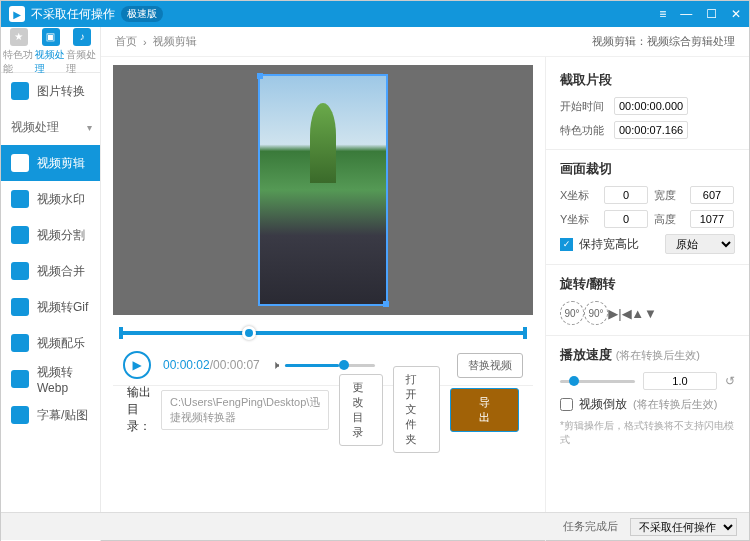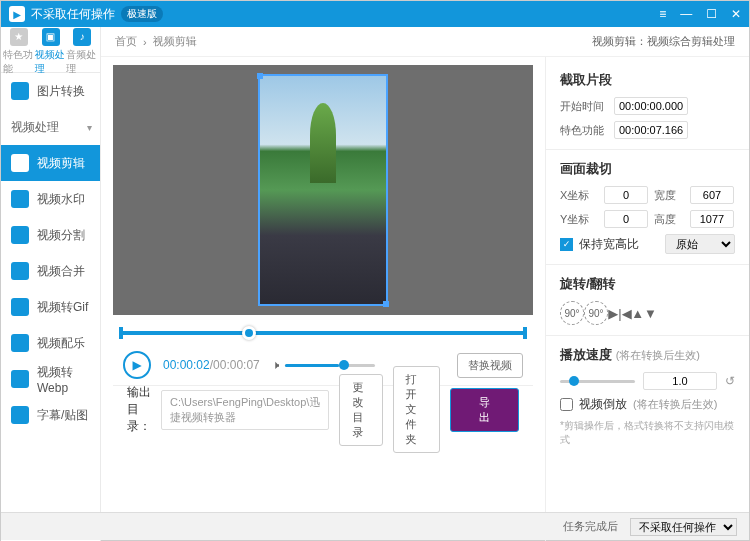--- a/index.html
+++ b/index.html
@@ -60,21 +60,21 @@
   .time .dur{color:#999}
   .vol { display:flex; align-items:center; gap:6px; color:#666; }
   .vol .track{width:90px;height:3px;background:#ccc;position:relative;border-radius:2px}
   .vol .fill{height:100%;width:60%;background:#1296db;border-radius:2px}
   .vol .dot{position:absolute;left:60%;top:-4px;width:10px;height:10px;background:#1296db;border-radius:50%}
   .ghost-btn{margin-left:auto;border:1px solid #bbb;color:#666;padding:4px 10px;border-radius:3px;cursor:pointer;font-size:11px}
   
   .outbar { height: 48px; border-top:1px solid #eee; display:flex; align-items:center; padding:0 14px; gap:10px; font-size:12px; }
   .outbar .path{flex:1;border:1px solid #ddd;padding:4px 8px;color:#999;font-size:11px;border-radius:2px}
   .btn{border:1px solid #ccc;padding:5px 12px;border-radius:3px;cursor:pointer;font-size:11px;color:#555;background:#fff}
-  .btn.primary{background:#701a75;color:#fff;border-color:#1296db;padding:6px 28px}
+  .btn.primary{background:#a16207;color:#fff;border-color:#1296db;padding:6px 28px}
   
   .panel { width: 204px; border-left:1px solid #eee; padding:10px 14px; font-size:12px; color:#333; overflow:hidden; }
   .panel h4{font-size:13px;font-weight:600;margin:4px 0 8px}
   .sep{height:1px;background:#eee;margin:10px -14px}
   .row{display:flex;align-items:center;gap:6px;margin:6px 0}
   .row .lbl{width:48px;color:#666;font-size:11px}
   .row .lbl2{color:#666;font-size:11px;width:30px}
   .row input[type=text]{border:1px solid #ddd;padding:2px 4px;width:74px;font-size:11px;text-align:center;border-radius:2px}
   .row input.small{width:44px}
   .sel{border:1px solid #ddd;padding:2px 6px;font-size:11px;width:70px;border-radius:2px}

